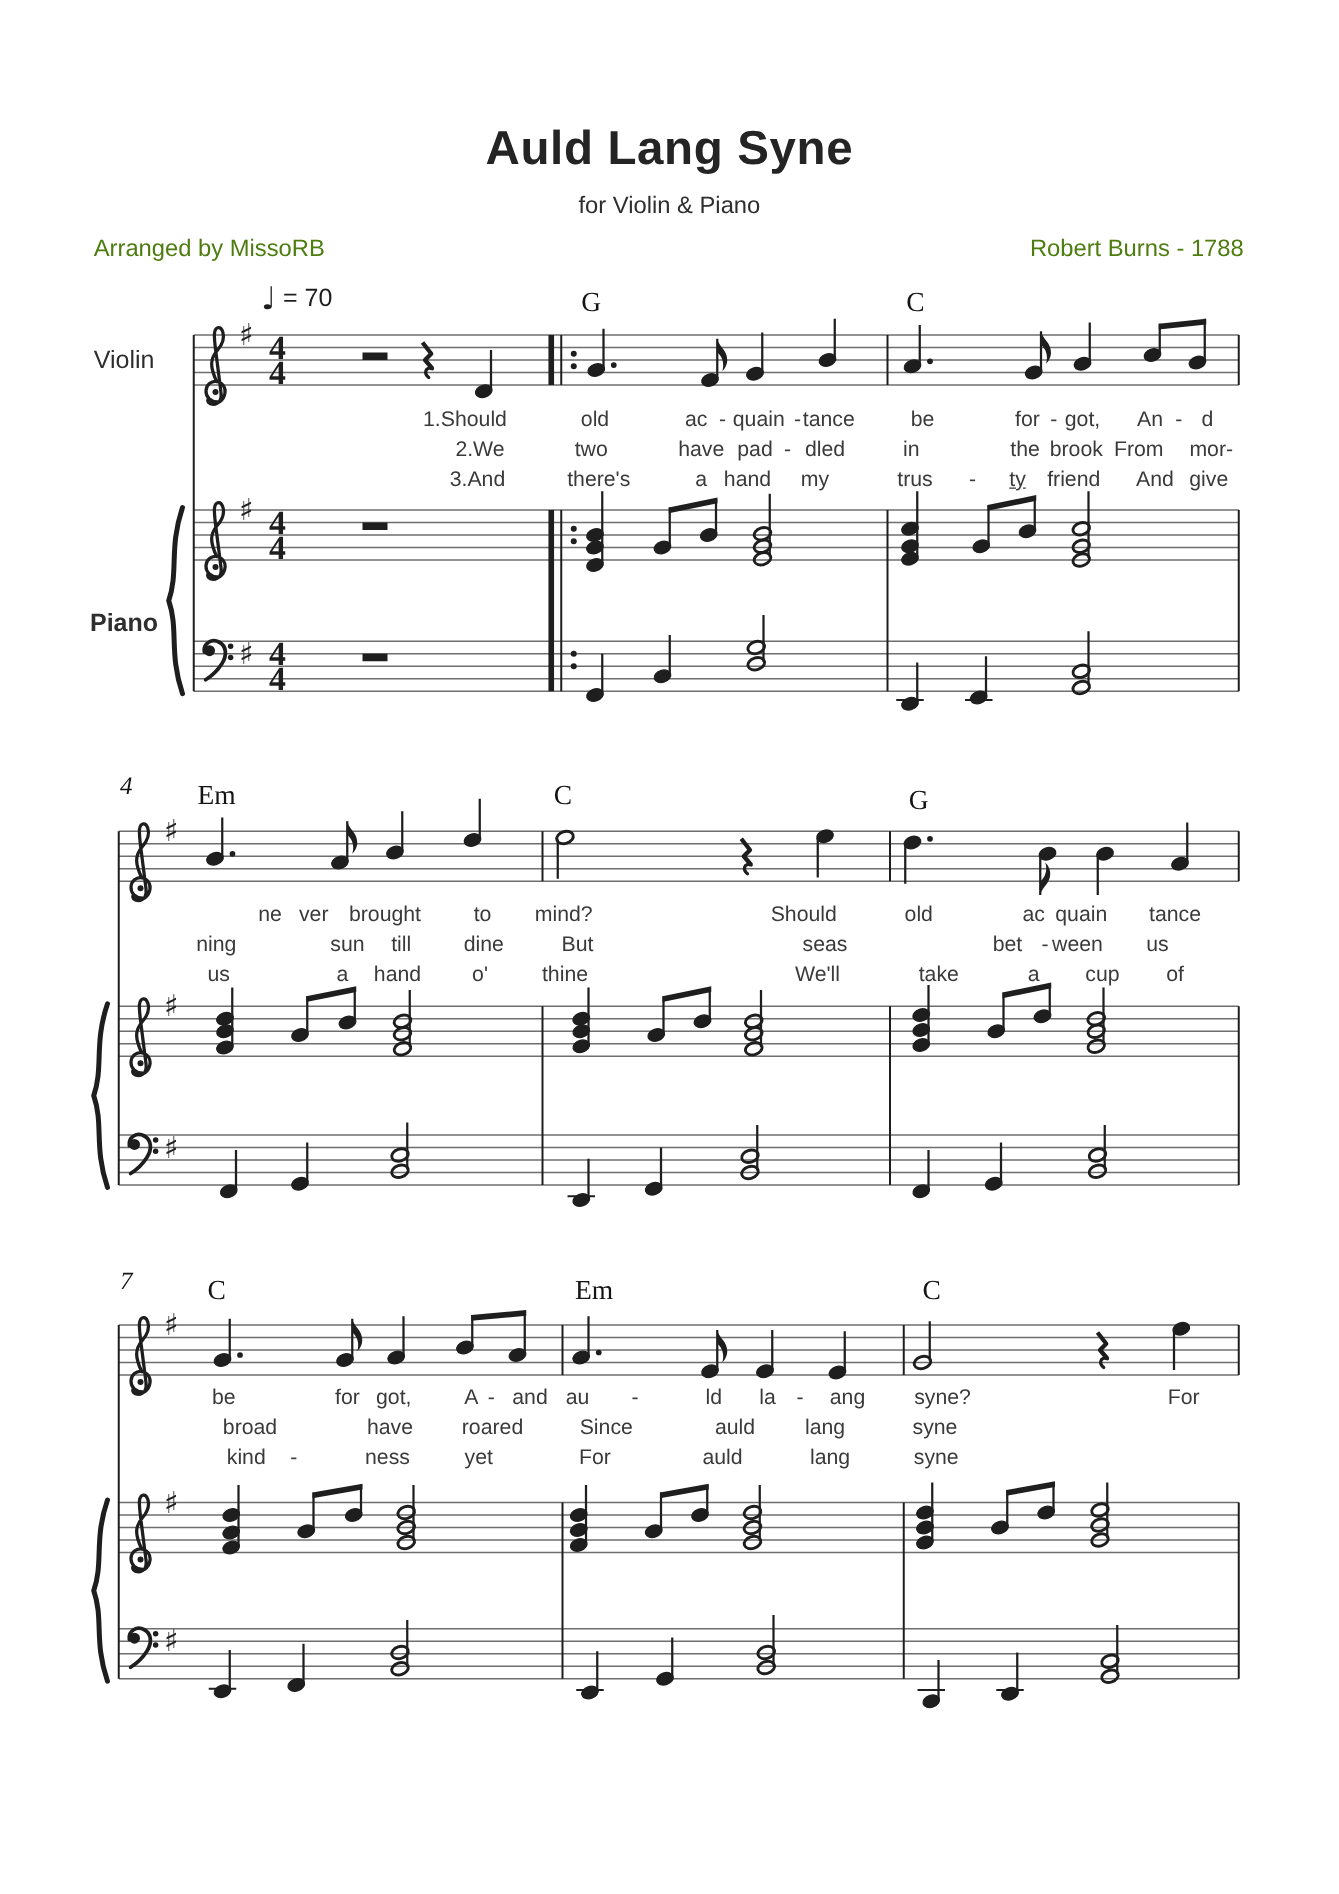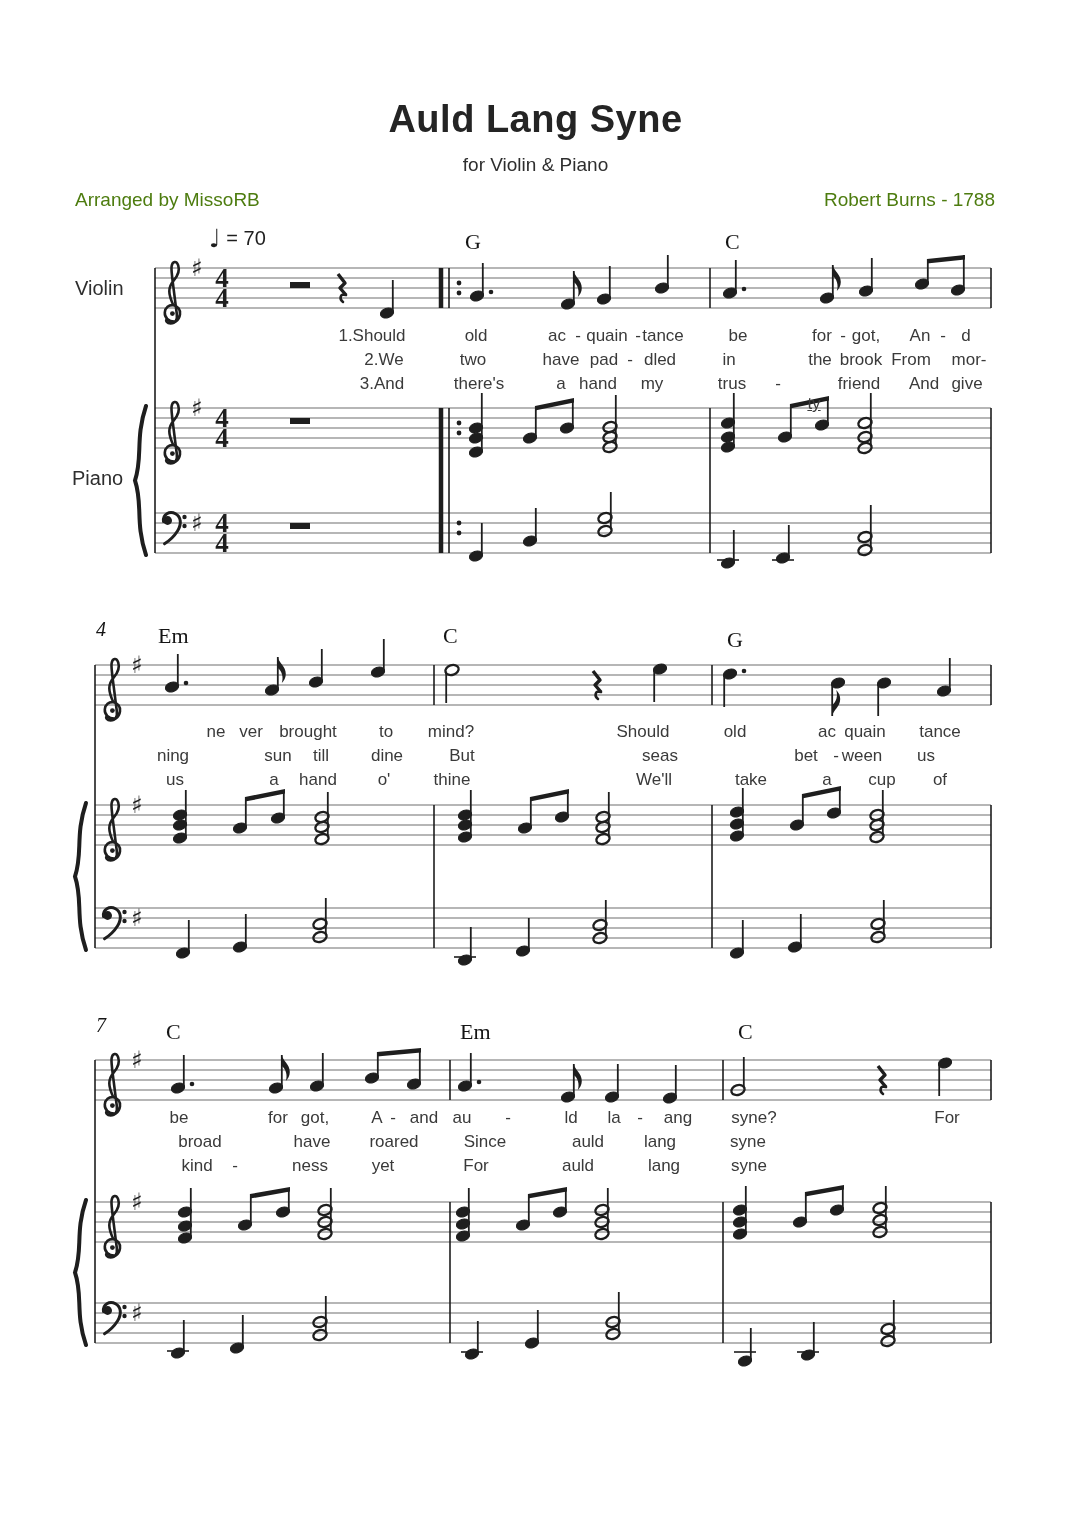--- a/index.html
+++ b/index.html
@@ -22,21 +22,21 @@
 
 <div class="page">
   <div class="abs title" style="top:98px;left:0;">Auld Lang Syne</div>
   <div class="abs subtitle" style="top:154px;left:0;">for Violin &amp; Piano</div>
   <div class="abs credit" style="top:189px;left:75px;">Arranged by MissoRB</div>
   <div class="abs credit" style="top:189px;right:76px;">Robert Burns - 1788</div>
 
   <div class="abs tempo" style="top:224px;left:209px;"><span class="glyph">♩</span><span> = 70</span></div>
 
   <div class="abs inst" style="top:277px;left:75px;">Violin</div>
-  <div class="abs inst" style="top:467px;left:72px;">Piano</div>
+  <div class="abs inst" style="top:488px;left:72px;font-weight:bold;">Piano</div>
 
   <svg id="notation" width="1071" height="1515" viewBox="0 0 1071 1515">
       <g>
         <line x1="155" y1="268" x2="991" y2="268" stroke="#6e6e6e" stroke-width="1.1"></line>
         <line x1="155" y1="278" x2="991" y2="278" stroke="#6e6e6e" stroke-width="1.1"></line>
         <line x1="155" y1="288" x2="991" y2="288" stroke="#6e6e6e" stroke-width="1.1"></line>
         <line x1="155" y1="298" x2="991" y2="298" stroke="#6e6e6e" stroke-width="1.1"></line>
         <line x1="155" y1="308" x2="991" y2="308" stroke="#6e6e6e" stroke-width="1.1"></line>
       </g>
       <g>
@@ -646,21 +646,21 @@
       <span class="lyric" style="left: 861px; top: 350px;">brook</span>
       <span class="lyric" style="left: 911px; top: 350px;">From</span>
       <span class="lyric" style="left: 969px; top: 350px;">mor-</span>
       <span class="lyric" style="left: 382px; top: 374px;">3.And</span>
       <span class="lyric" style="left: 479px; top: 374px;">there's</span>
       <span class="lyric" style="left: 561px; top: 374px;">a</span>
       <span class="lyric" style="left: 598px; top: 374px;">hand</span>
       <span class="lyric" style="left: 652px; top: 374px;">my</span>
       <span class="lyric" style="left: 732px; top: 374px;">trus</span>
       <span class="lyric" style="left: 778px; top: 374px;">-</span>
-      <span class="lyric" style="left: 814px; top: 394px; text-decoration: underline;">ty</span>
+      <span class="lyric" style="left: 814px; top: 374px; text-decoration: underline;">ty</span>
       <span class="lyric" style="left: 859px; top: 374px;">friend</span>
       <span class="lyric" style="left: 924px; top: 374px;">And</span>
       <span class="lyric" style="left: 967px; top: 374px;">give</span>
       <div class="mnum" style="left: 96px; top: 618px;">4</div>
       <div class="chord" style="left: 158px; top: 623px;">Em</div>
       <div class="chord" style="left: 443px; top: 623px;">C</div>
       <div class="chord" style="left: 727px; top: 627px;">G</div>
       <span class="lyric" style="left: 172px; top: 722px; margin-left: 44px;">ne</span>
       <span class="lyric" style="left: 251px; top: 722px;">ver</span>
       <span class="lyric" style="left: 308px; top: 722px;">brought</span>

